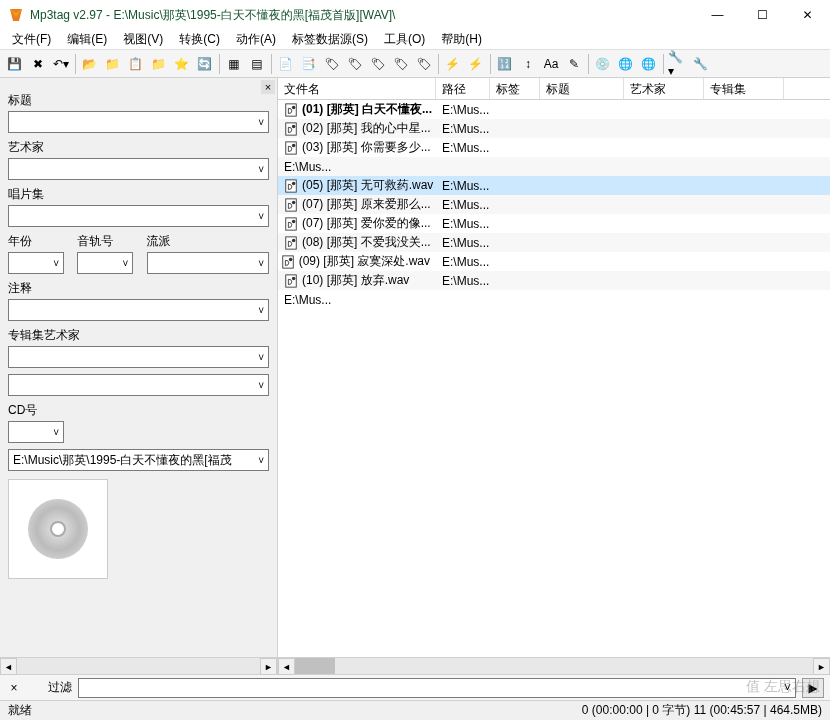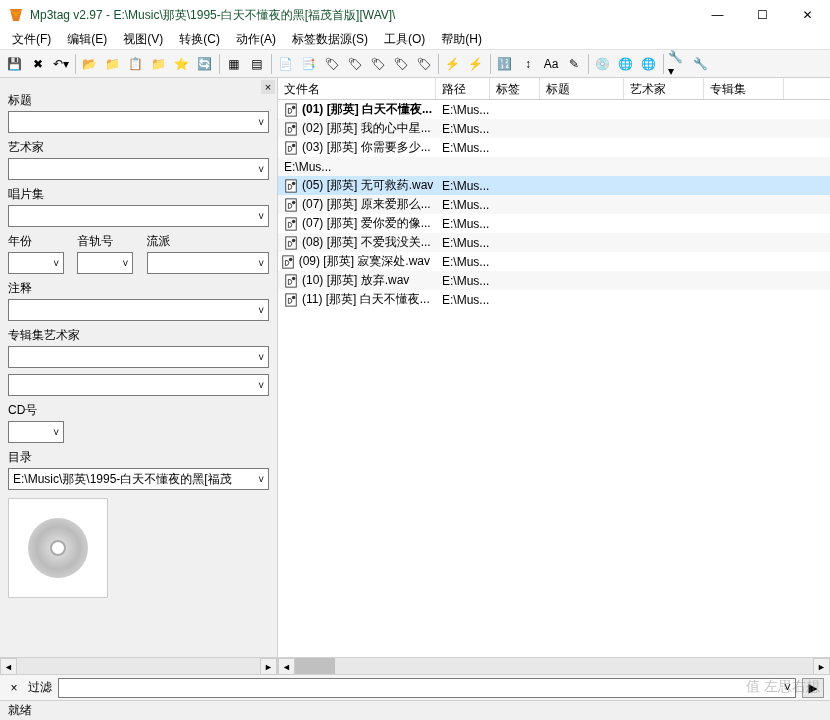--- a/index.html
+++ b/index.html
@@ -39,21 +39,21 @@
 .fl-row:nth-child(even) { background: #f7f7f7; }
 .fl-row.selected { background: #cce8ff; }
 .fl-cell { padding: 1px 6px; white-space: nowrap; overflow: hidden; text-overflow: ellipsis; display:flex; align-items:center; gap:4px;}
 .file-icon { width: 14px; height: 14px; flex-shrink: 0; }
 .fl-scroll-h { height: 17px; background: #f0f0f0; border-top: 1px solid #d0d0d0; display:flex;}
 .fl-scroll-h .arr { width: 17px; height: 17px; display:flex;align-items:center;justify-content:center;background:#f0f0f0;border:1px solid #ccc;font-size:9px;cursor:default;}
 .fl-scroll-h .track{flex:1;background:#e8e8e8;}
 .fl-scroll-h .thumb{width:40px;height:100%;background:#c0c0c0;}
 .filter-bar { height: 26px; display: flex; align-items: center; padding: 2px 6px; gap: 6px; border-top: 1px solid #d0d0d0; background: #f5f5f5; }
 .filter-close { width:16px; height:16px; display:flex;align-items:center;justify-content:center;cursor:default;}
-.filter-label { white-space: nowrap; }
+.filter-label { white-space: nowrap; margin-left: 20px; }
 .filter-input { flex: 1; height: 20px; border: 1px solid #7a7a7a; background:#fff; display:flex;align-items:center;justify-content:flex-end;padding:0 4px;}
 .filter-go { width: 22px; height: 20px; border: 1px solid #999; background: #e8e8e8; display:flex;align-items:center;justify-content:center;cursor:default;}
 .statusbar { height: 20px; display: flex; align-items: center; padding: 0 8px; border-top: 1px solid #d0d0d0; background: #f0f0f0; }
 .status-left { flex: 1; }
 .status-right { white-space: nowrap; }
 .watermark { position:absolute; right:10px; bottom:24px; opacity:0.5; font-size:14px; color:#888; pointer-events:none;}
 </style>
 </head>
 <body>
 
@@ -190,21 +190,20 @@
           </div>
         </div>
       <div class="field">
           <div class="field-label">CD号</div>
         <div class="combo small">
             <span></span>
             <span class="chev">˅</span>
           </div>
         </div>
       <div class="field">
-          <div class="field-label">目录</div>
         <div class="combo">
             <span>E:\Music\那英\1995-白天不懂夜的黑[福茂</span>
             <span class="chev">˅</span>
           </div>
         </div>
       <div class="cover-art">
         <div class="cover-disc"></div>
       </div>
     </div>
     <div class="sidebar-scroll">
@@ -360,28 +359,20 @@
             </svg>
             <span>(10) [那英] 放弃.wav</span>
           </div>
           <div class="fl-cell" style="width: 54px;">E:\Mus...</div>
           <div class="fl-cell" style="width: 50px;"></div>
           <div class="fl-cell" style="width: 84px;"></div>
           <div class="fl-cell" style="width: 80px;"></div>
           <div class="fl-cell" style="width: 80px;"></div>
         </div>
         <div class="fl-row">
-          <div class="fl-cell" style="width: 158px;">
-            <svg class="file-icon" viewBox="0 0 16 16">
-              <rect x="2" y="1" width="12" height="14" fill="#fff" stroke="#333"></rect>
-              <path d="M5 6 L5 12 M5 6 Q9 6 9 9 Q9 12 5 12" fill="none" stroke="#333"></path>
-              <circle cx="11" cy="5" r="2" fill="#333"></circle>
-            </svg>
-            <span>(11) [那英] 白天不懂夜...</span>
-          </div>
           <div class="fl-cell" style="width: 54px;">E:\Mus...</div>
           <div class="fl-cell" style="width: 50px;"></div>
           <div class="fl-cell" style="width: 84px;"></div>
           <div class="fl-cell" style="width: 80px;"></div>
           <div class="fl-cell" style="width: 80px;"></div>
         </div>
       </div>
     <div class="fl-scroll-h">
       <div class="arr">◄</div>
       <div class="track">
@@ -396,15 +387,16 @@
   <div class="filter-close">×</div>
   <div class="filter-label">过滤</div>
   <div class="filter-input">
       <span class="chev">˅</span>
     </div>
   <div class="filter-go">▶</div>
 </div>
 
 <div class="statusbar">
   <div class="status-left">就绪</div>
+  <div class="status-right">0 (00:00:00 | 0 字节)     11 (00:45:57 | 464.5MB)</div>
 </div>
 
 <div class="watermark">值 左思右想</div>
 
 </body></html>

